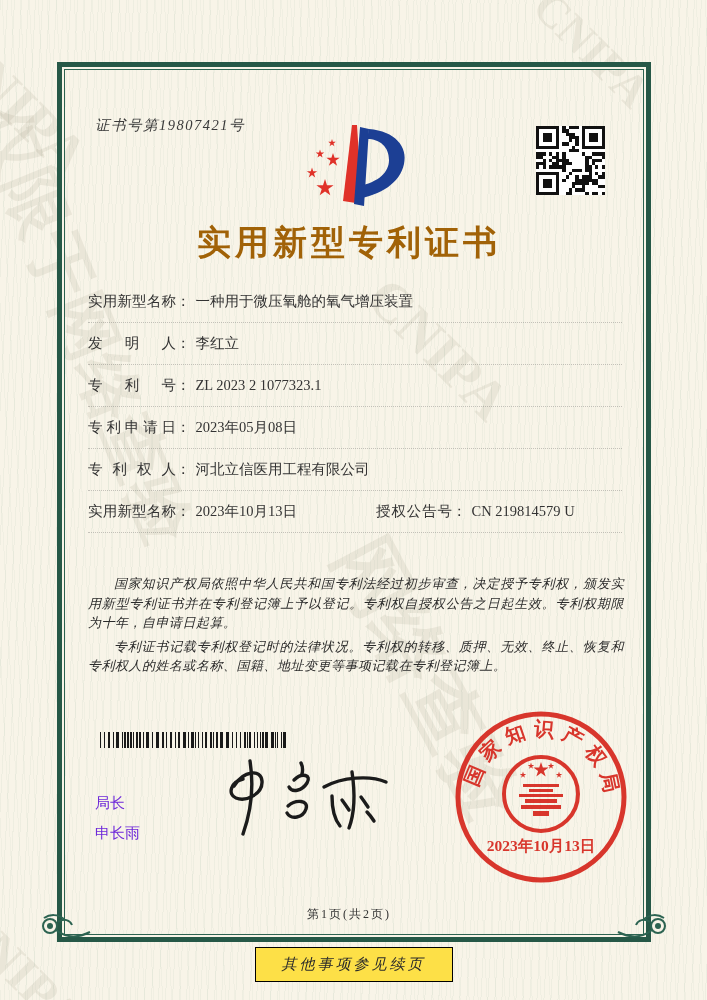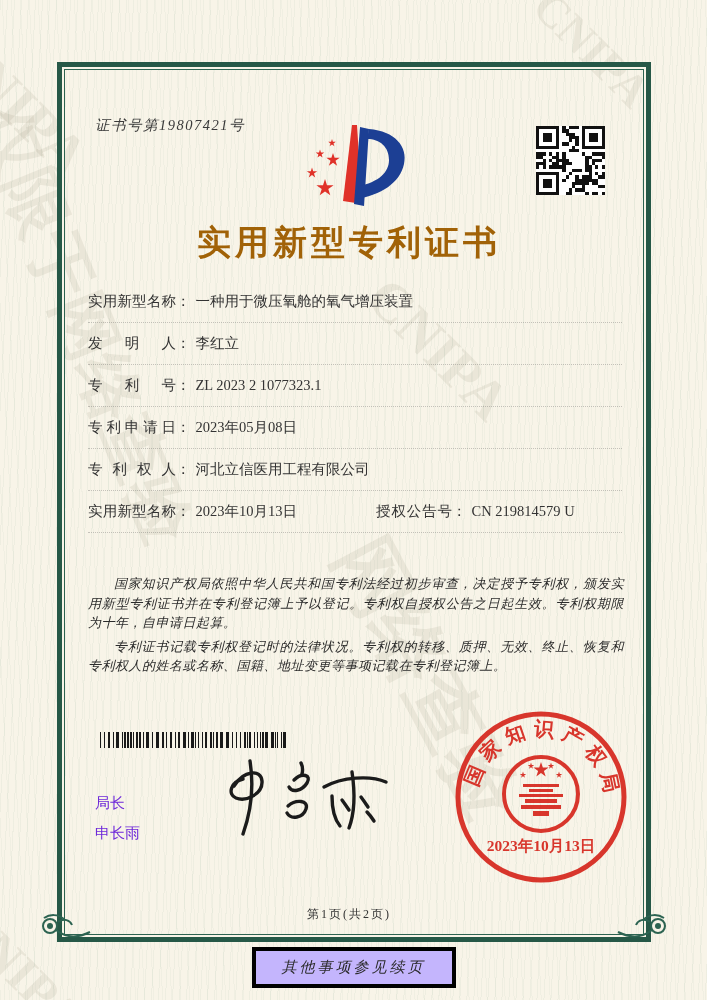--- a/index.html
+++ b/index.html
@@ -39,21 +39,21 @@
   .signer{position:absolute;left:95px;top:788px;z-index:2;font-family:"Liberation Sans",sans-serif;
           font-size:15px;color:#6d28d9;line-height:30px;}
   .signature{position:absolute;left:198px;top:752px;width:210px;height:90px;z-index:3;}
   .seal{position:absolute;left:452px;top:708px;width:178px;height:178px;z-index:3;opacity:0.93;}
   .page-num{position:absolute;left:57px;top:906px;width:584px;text-align:center;
             font-size:12px;letter-spacing:2px;color:#333;z-index:2;}
   .corner-orn{position:absolute;width:52px;height:34px;z-index:2;}
   .corner-orn.left{left:40px;top:912px;}
   .corner-orn.right{left:616px;top:912px;transform:scaleX(-1);}
   .footer-box{position:absolute;left:50%;top:947px;transform:translateX(-50%);
-              background:#c4b5fd;border:4px solid #000000;padding:7px 26px;z-index:2;}
+              background:#fde047;border:1px solid #000000;padding:7px 26px;z-index:2;}
   .footer-box span{font-size:15px;font-style:italic;letter-spacing:3px;color:#2b2b2b;}
 </style>
 </head>
 <body>
 
 <div id="wm-layer">
     <div class="wm" style="left: -25px; top: 15px; font-size: 58px; transform: rotate(45deg); transform-origin: left top;">CNIPA</div>
     <div class="wm" style="left: 40px; top: 95px; font-size: 66px; transform: rotate(68deg); transform-origin: left top;">仅限于网络查验</div>
     <div class="wm" style="left: 560px; top: -20px; font-size: 46px; transform: rotate(45deg); transform-origin: left top;">CNIPA</div>
     <div class="wm" style="left: 400px; top: 265px; font-size: 56px; transform: rotate(45deg); transform-origin: left top;">CNIPA</div>

